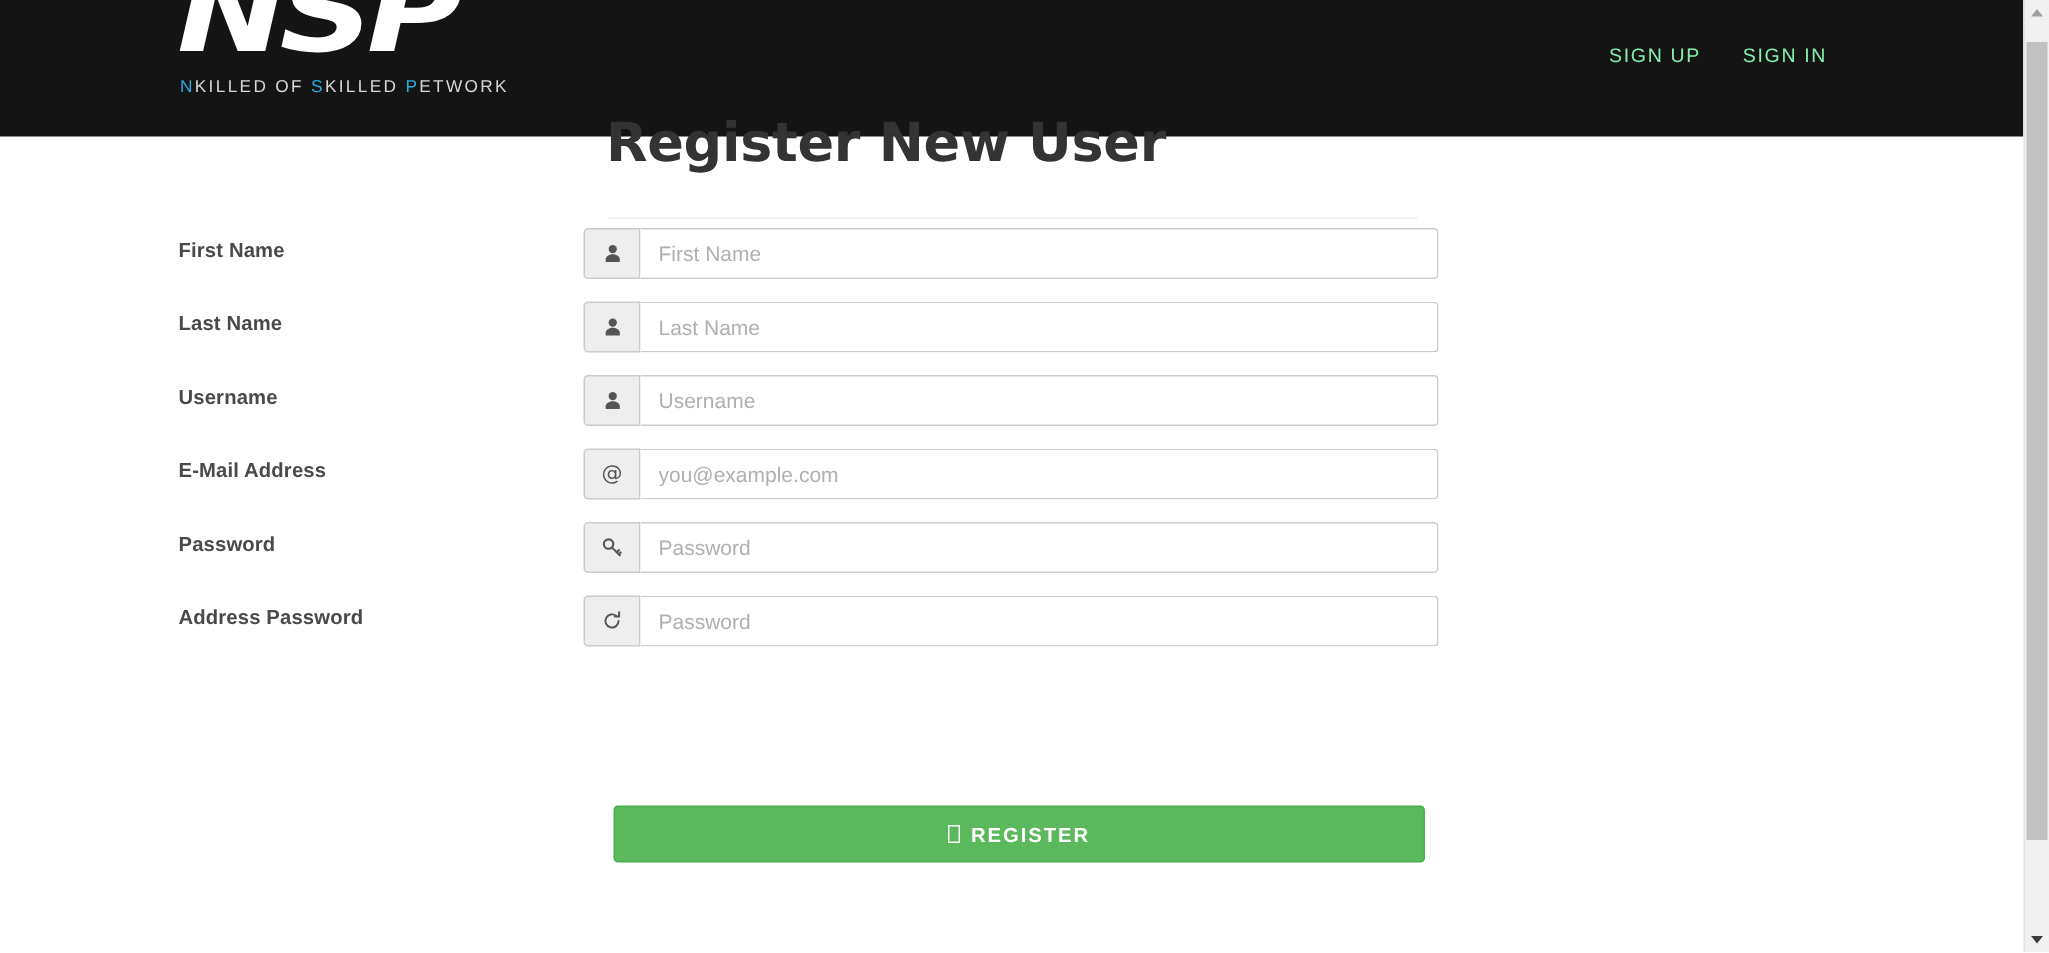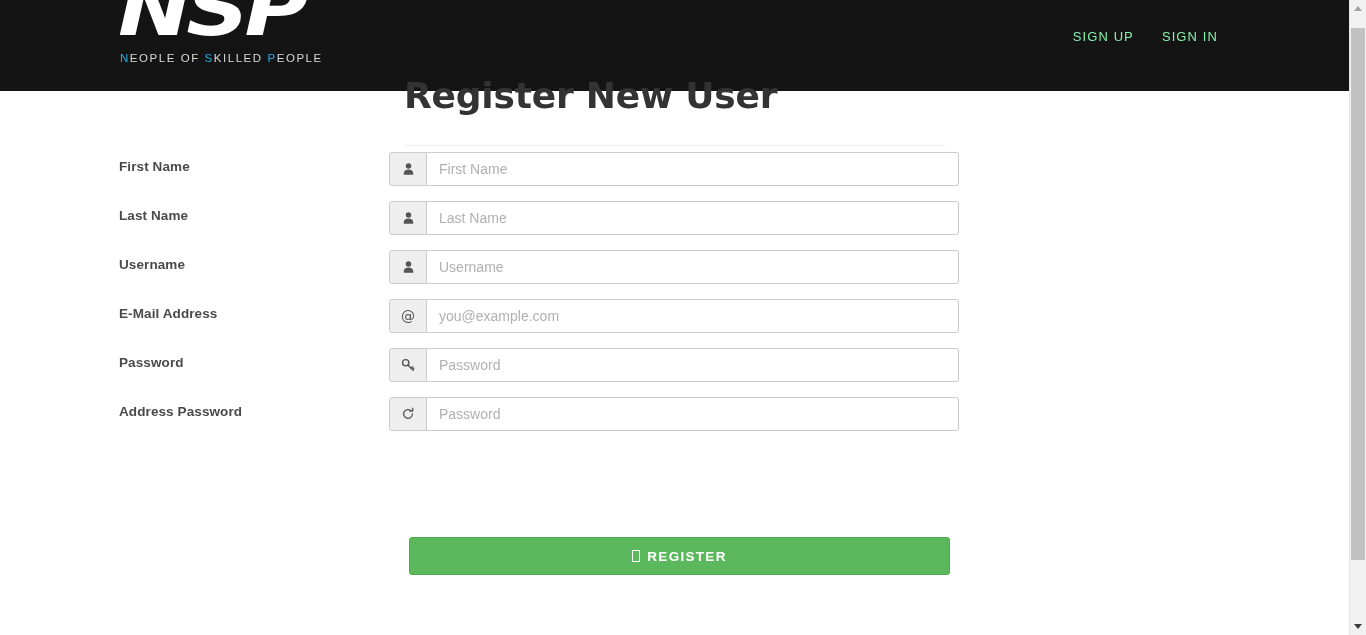--- a/index.html
+++ b/index.html
@@ -268,21 +268,21 @@
 <body>
 
 <div id="viewport">
 
   <div id="page">
 
     <div class="navbar">
 
       <a class="brand" href="#">
         <span class="brand-mark">NSP</span>
-        <span class="brand-sub"><span class="hi">N</span><span>EOPLE OF </span><span class="hi">S</span><span>KILLED </span><span class="hi">P</span><span>EOPLE</span></span>
+        <span class="brand-sub"><span class="hi">N</span><span>KILLED OF </span><span class="hi">S</span><span>KILLED </span><span class="hi">P</span><span>ETWORK</span></span>
       </a>
 
       <div class="nav-links">
         <a class="nav-link" href="#">SIGN UP</a>
         <a class="nav-link" href="#">SIGN IN</a>
       </div>
 
     </div>
 
     <div class="content">

